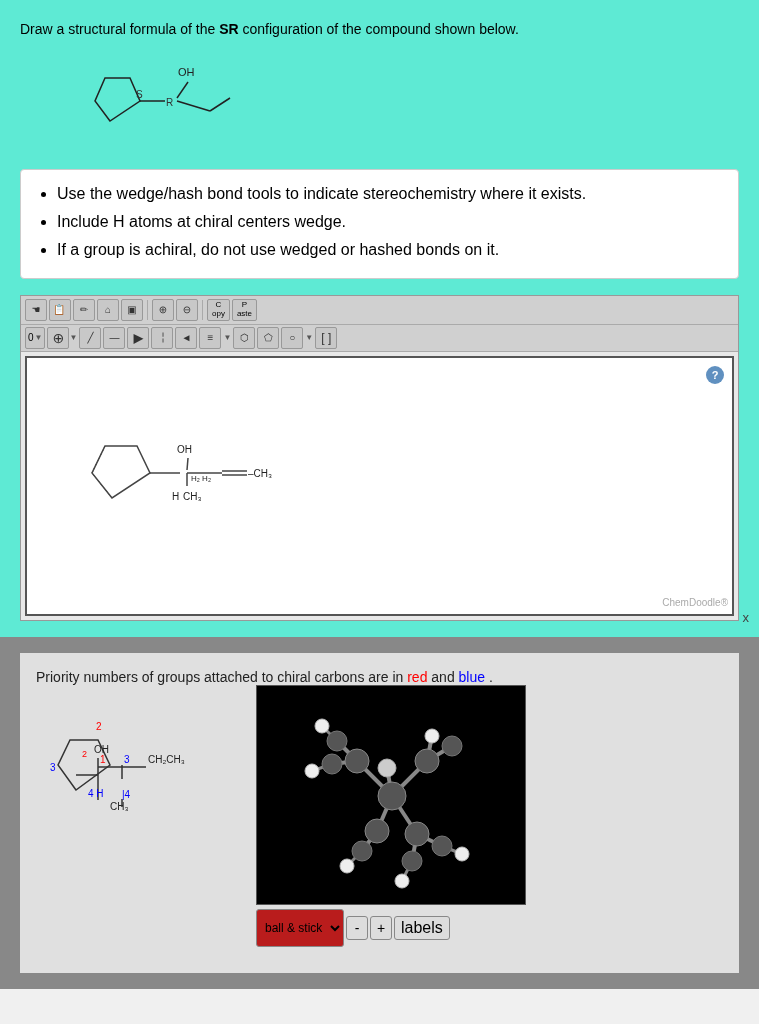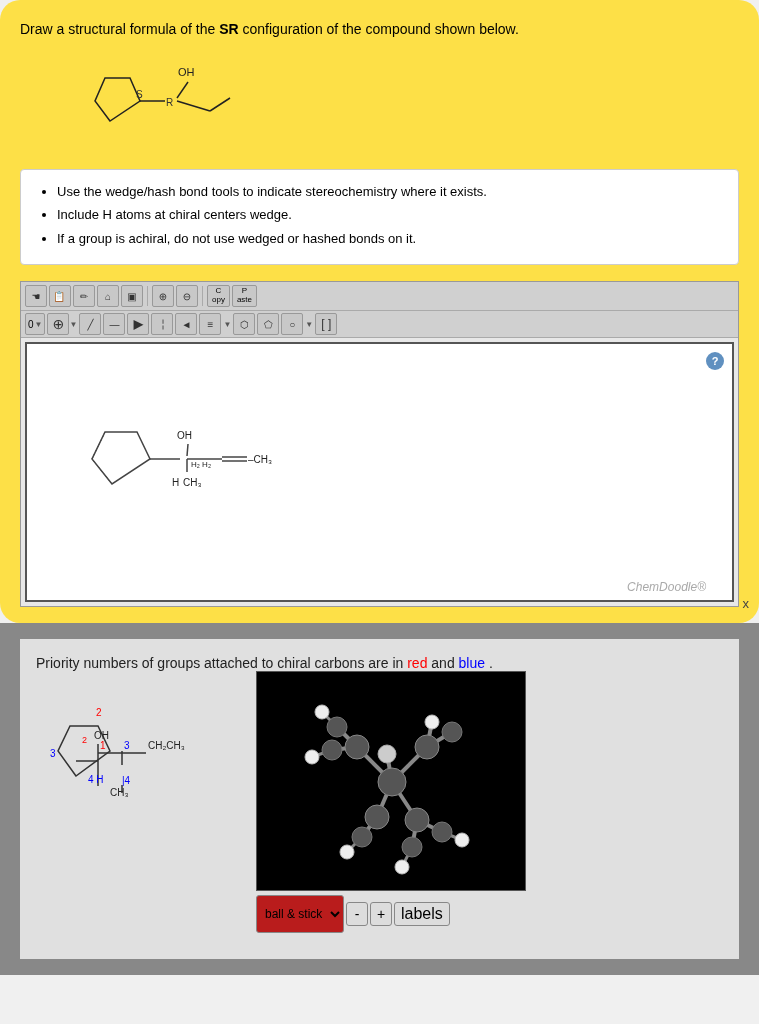--- a/index.html
+++ b/index.html
@@ -4,23 +4,22 @@
   <style>
     * { box-sizing: border-box; margin: 0; padding: 0; }
     body {
       font-family: Arial, sans-serif;
       font-size: 14px;
       background: #f0f0f0;
       width: 759px;
     }
 
     .page-content {
-      background: #fde047;
+      background: #5eead4;
       padding: 20px 20px 10px 20px;
-      border-radius: 20px;
     }
 
     .question-text {
       font-size: 14px;
       margin-bottom: 16px;
       line-height: 1.4;
     }
 
     .question-text strong {
       font-weight: bold;
@@ -40,21 +39,21 @@
       background: white;
     }
 
     .instructions-box ul {
       list-style: disc;
       padding-left: 20px;
     }
 
     .instructions-box ul li {
       margin-bottom: 4px;
-      font-size: 13px;
+      font-size: 16px;
       line-height: 1.5;
     }
 
     
     .chemdoodle-container {
       border: 1px solid #999;
       background: #e8e8e8;
       margin-bottom: 6px;
     }
 
@@ -115,24 +114,23 @@
       background: white;
       border: 2px solid #555;
       margin: 4px;
       height: 260px;
       position: relative;
     }
 
     .chemdoodle-watermark {
       position: absolute;
       bottom: 6px;
-      right: 26px;
-      font-size: 12px;
+      right: 4px;
+      font-size: 10px;
       color: #aaa;
-      font-style: italic;
     }
 
     .close-x {
       position: absolute;
       right: -16px;
       bottom: 0;
       font-size: 12px;
       color: #555;
       cursor: pointer;
     }

